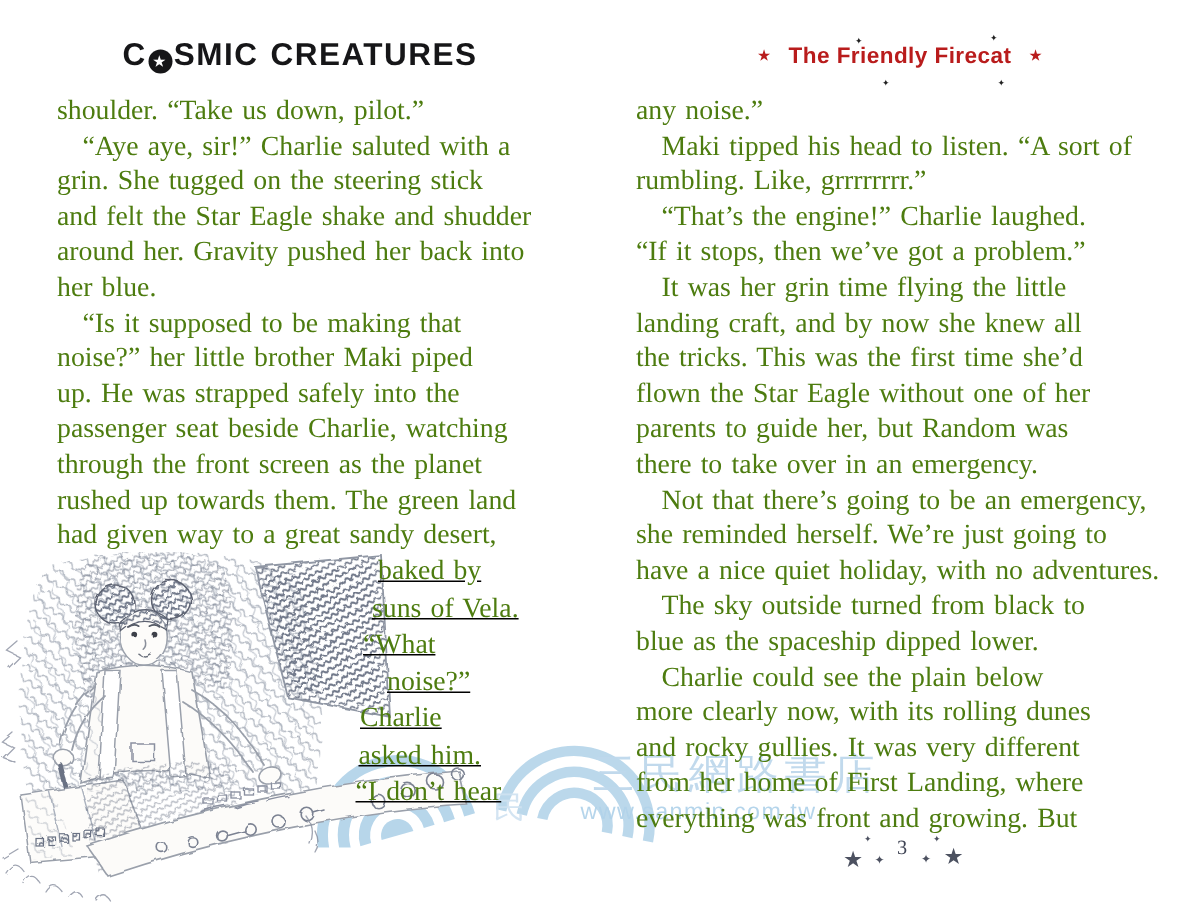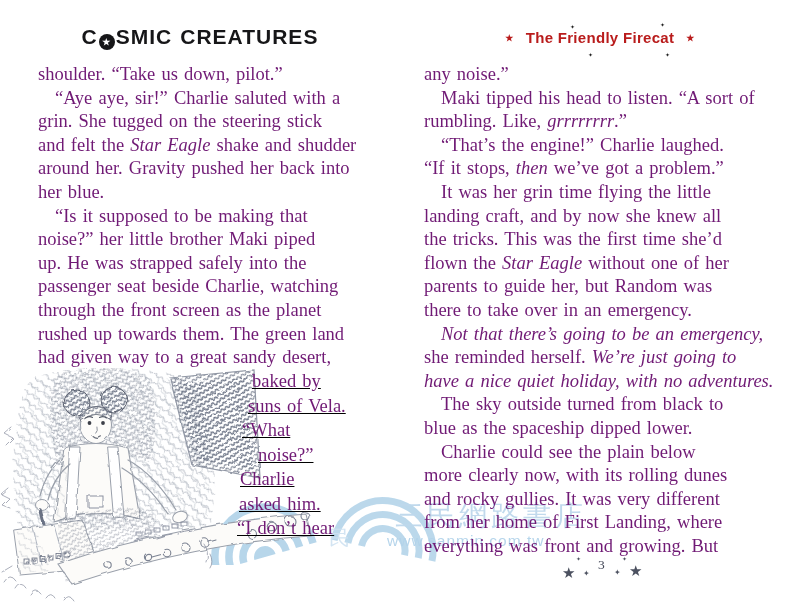--- a/index.html
+++ b/index.html
@@ -20,23 +20,23 @@
     letter-spacing:.3px;color:#b91c1c;z-index:2;}
   .rheader .hstar{font-size:9px;vertical-align:2px;margin:0 12px;}
   .sparkle{z-index:2;font-size:6px;color:#222;}
   .d1{left:570px;top:23px;} .d2{left:660px;top:21px;}
   .d3{left:588px;top:51px;} .d4{left:665px;top:51px;}
 
   
   .textcol{z-index:2;}
   .leftcol{left:38px;top:63px;}
   .rightcol{left:424px;top:63px;}
-  .tline{height:23.6px;line-height:23.6px;font-size:18.5px;color:#701a75;
+  .tline{height:23.6px;line-height:23.6px;font-size:18.5px;color:#4d7c0f;
     white-space:nowrap;word-spacing:1.5px;}
-  .tline .it{font-style:italic;}
+  .tline .it{}
   .tline.ind{padding-left:17px;}
   .wrapcol{left:230px;top:369px;text-decoration:underline;}
   .wrapcol .tline{height:24.5px;line-height:24.5px;}
   .wrapcol .tline:nth-child(1){padding-left:22px;}
   .wrapcol .tline:nth-child(2){padding-left:18px;}
   .wrapcol .tline:nth-child(3){padding-left:12px;}
   .wrapcol .tline:nth-child(4){padding-left:28px;}
   .wrapcol .tline:nth-child(5){padding-left:10px;}
   .wrapcol .tline:nth-child(6){padding-left:9px;}
   .wrapcol .tline:nth-child(7){padding-left:7px;}

